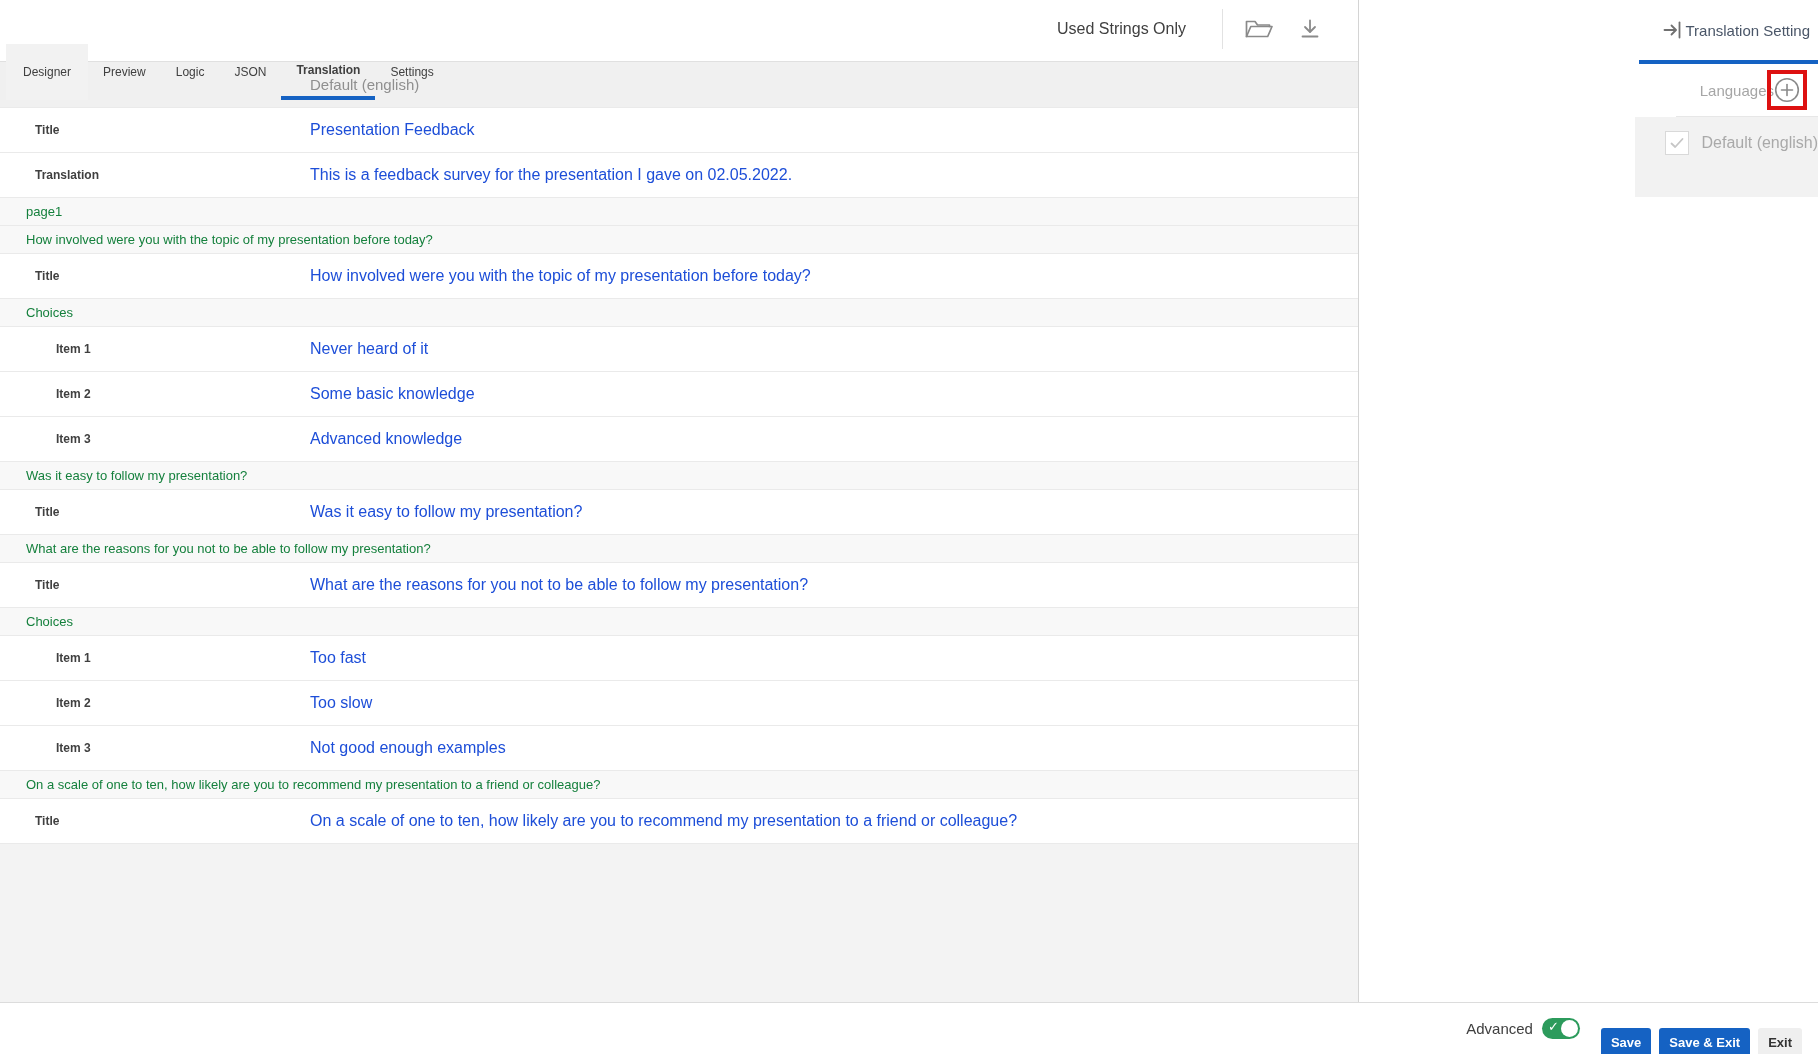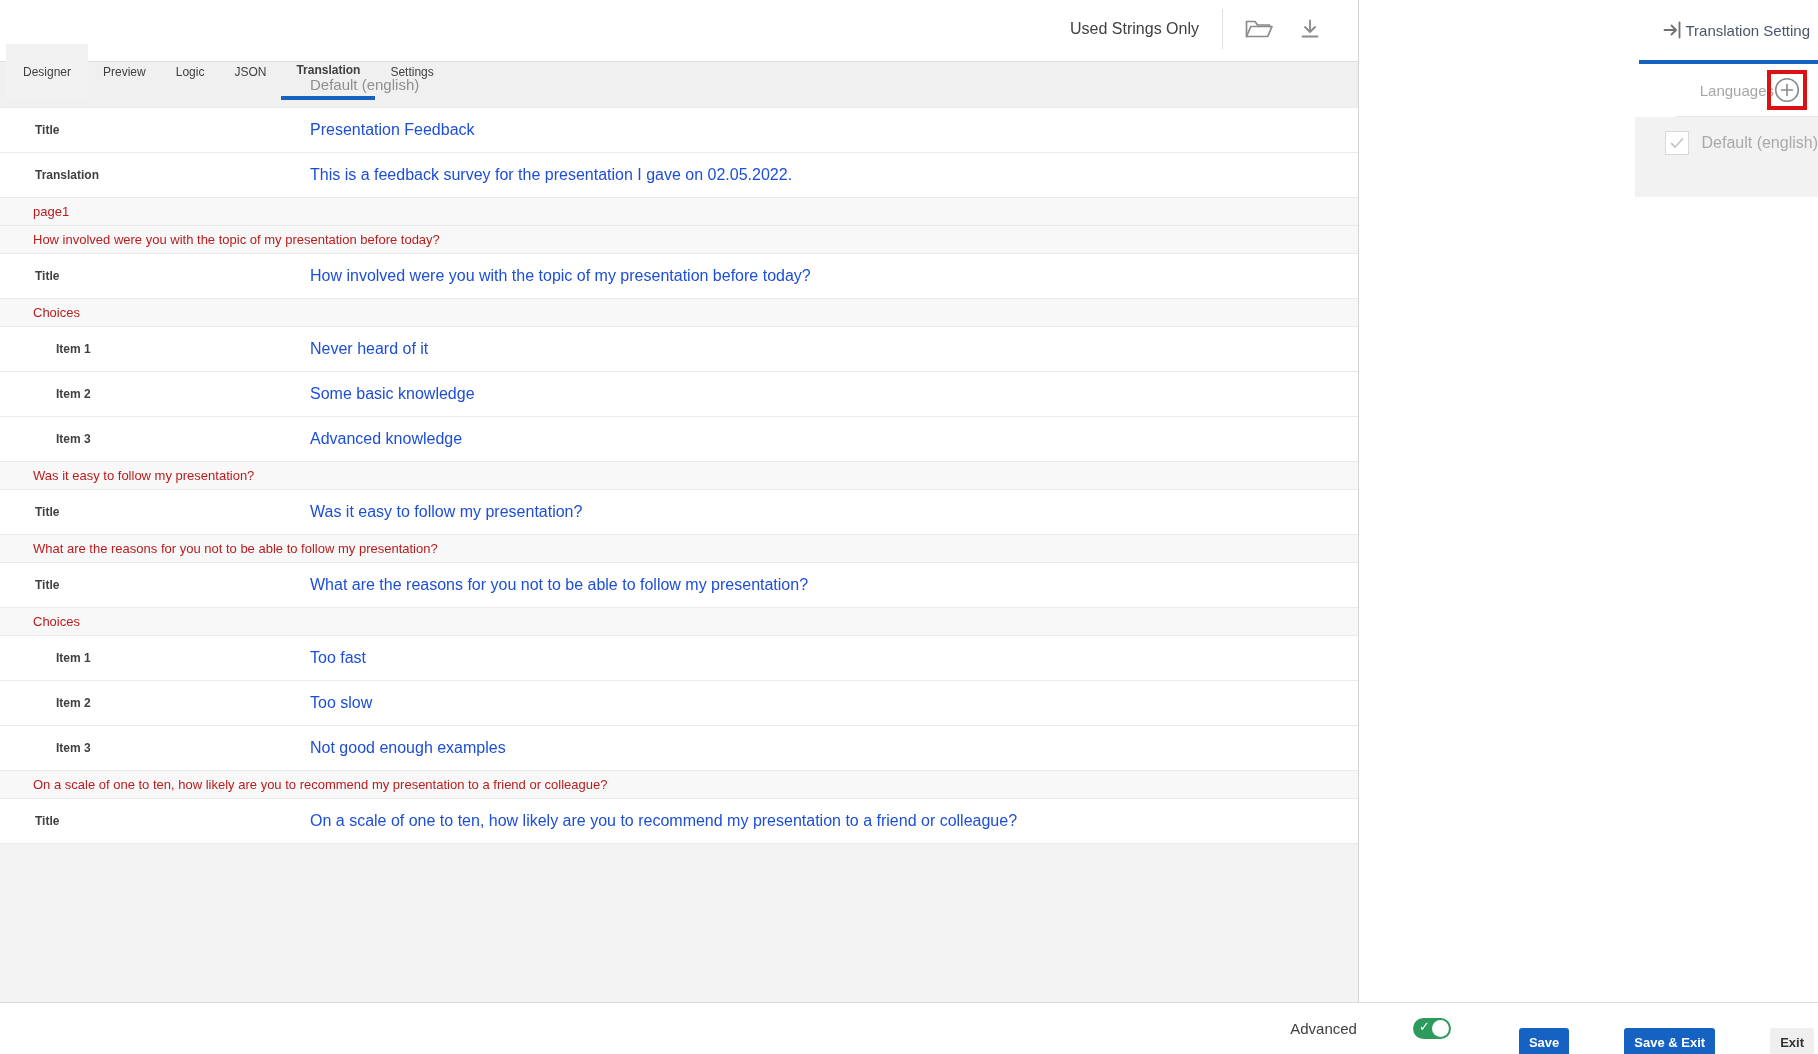--- a/index.html
+++ b/index.html
@@ -12,50 +12,50 @@
   }
   .content { display:flex; height:1002px; }
 
   
   .main { flex:1; position:relative; display:flex; flex-direction:column; background:#f3f3f3; overflow:hidden; }
   .tabbar { height:62px; background:#fff; border-bottom:1px solid #e0e0e0; display:flex; align-items:flex-start; padding-left:6px; position:relative; flex:none; }
   .tab { height:56px; display:flex; align-items:center; padding:0 15px; font-size:12px; color:#404040; cursor:pointer; white-space:nowrap;margin-top:44px; }
   .tab.first { background:#f2f2f2; padding:0 17px; }
   .tab.active { font-weight:bold; border-bottom:4px solid var(--accent); }
   .toolbar { position:absolute; top:0; right:36px; height:58px; display:flex; align-items:center; }
-  .toolbar-label { font-size:16px; color:#404040; margin-right:23px; cursor:pointer; }
+  .toolbar-label { font-size:16px; color:#404040; margin-right:36px; cursor:pointer; }
   .vdivider { width:1px; height:40px; background:#e2e2e2; margin-right:21px; }
   .icon-btn { display:flex; align-items:center; justify-content:center; cursor:pointer; margin-right:24px; }
   .icon-btn:last-child { margin-right:0; }
 
   .table { display:flex; flex-direction:column; flex:none; }
   .trow { display:flex; align-items:center; background:#fff; border-bottom:1px solid #eaeaea; flex:none; }
   .trow.header { height:46px; background:#f0f0f0; }
   .header-value { margin-left:310px; font-size:15px; color:#8f8f8f; }
   .trow.field { height:45px; }
   .label-cell { width:310px; padding-left:35px; font-weight:bold; font-size:12px; color:#404040; flex:none; }
   .label-cell.indent { padding-left:56px; }
   .value-cell { flex:1; font-size:16px; color:#1d4ed8; cursor:text; padding-right:20px; white-space:nowrap; overflow:hidden; }
   .trow.group { height:28px; background:#f8f8f8; }
-  .group-label { padding-left:33px; font-size:13px; color:#b91c1c; white-space:nowrap; }
+  .group-label { padding-left:26px; font-size:13px; color:#15803d; white-space:nowrap; }
 
   
   .panel { width:460px; flex:none; background:#fff; border-left:1px solid #d4d4d4; display:flex; flex-direction:column;align-items:flex-end; }
   .panel-header { height:64px; border-bottom:4px solid var(--accent); display:flex; align-items:center; justify-content:space-between; padding:0 8px 0 22px; flex:none; }
   .panel-title { font-size:15px; color:#4a5668; }
   .lang-row { height:53px; border-bottom:1px solid #e7e7e7; display:flex; align-items:center; justify-content:space-between; padding:0 18px 0 24px; flex:none; }
   .lang-label { font-size:15px; color:#a6a6a6; }
   .add-wrap { position:relative; width:26px; height:26px; cursor:pointer; }
   .annotation-box { position:absolute; left:-7px; top:-7px; width:40px; height:40px; border:4px solid var(--annotation); pointer-events:none; }
   .default-row { height:80px; background:#f2f2f2; display:flex; align-items:flex-start; padding:14px 0 0 30px; flex:none; }
   .checkbox { width:24px; height:24px; background:#fff; border:1px solid #d9d9d9; display:flex; align-items:center; justify-content:center; flex:none; cursor:pointer; }
   .default-label { margin-left:13px; font-size:16px; color:#a9a9a9; line-height:24px; }
 
   
-  .footer { height:52px; border-top:1px solid #dcdcdc; background:#fff; display:flex; align-items:center; justify-content:flex-end; padding-right:4px; flex:none;gap:47px; }
+  .footer { height:52px; border-top:1px solid #dcdcdc; background:#fff; display:flex; align-items:center; justify-content:flex-end; padding-right:16px; flex:none; }
   .advanced-label { font-size:15px; color:#404040; margin-right:9px; }
   .toggle { width:38px; height:21px; border-radius:11px; background:var(--toggle-on); position:relative; margin-right:13px; cursor:pointer; flex:none; }
   .toggle .knob { position:absolute; right:2px; top:2px; width:17px; height:17px; border-radius:50%; background:#fff; }
   .toggle .tick { position:absolute; left:6px; top:1px; color:#fff; font-size:13px; font-weight:bold; }
   .btn { height:30px; border-radius:3px; border:none; font-size:13px; font-weight:bold; display:flex; align-items:center; padding:0 10px; margin-left:8px; cursor:pointer; font-family:inherit;margin-top:28px; }
   .btn.primary { background:var(--accent); color:#fff; }
   .btn.plain { background:#efefef; color:#333; }
   svg { display:block; }
 </style>
 </head>

